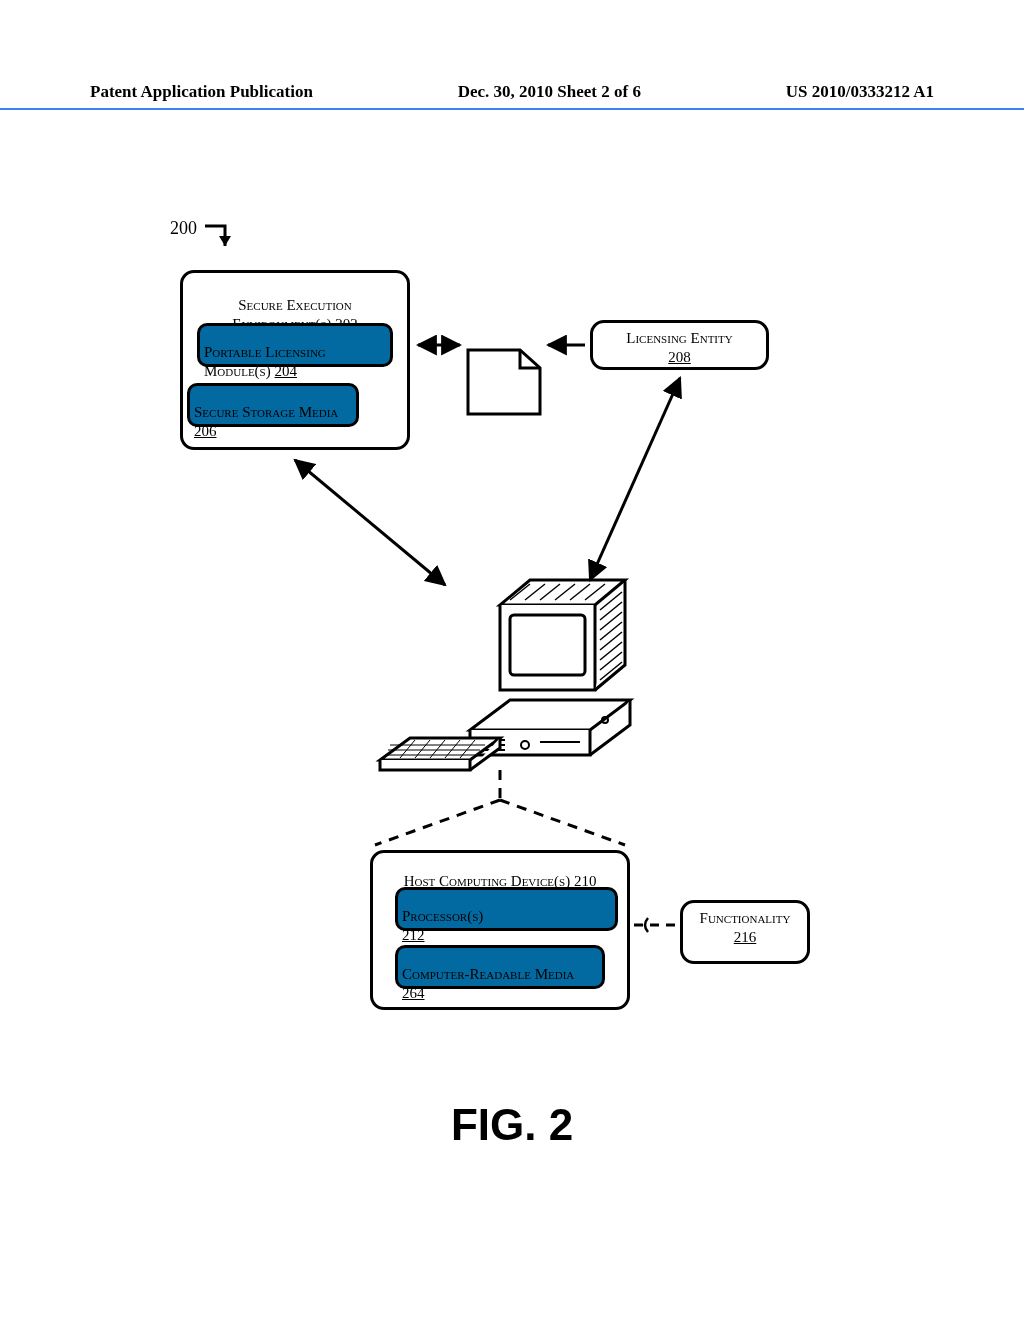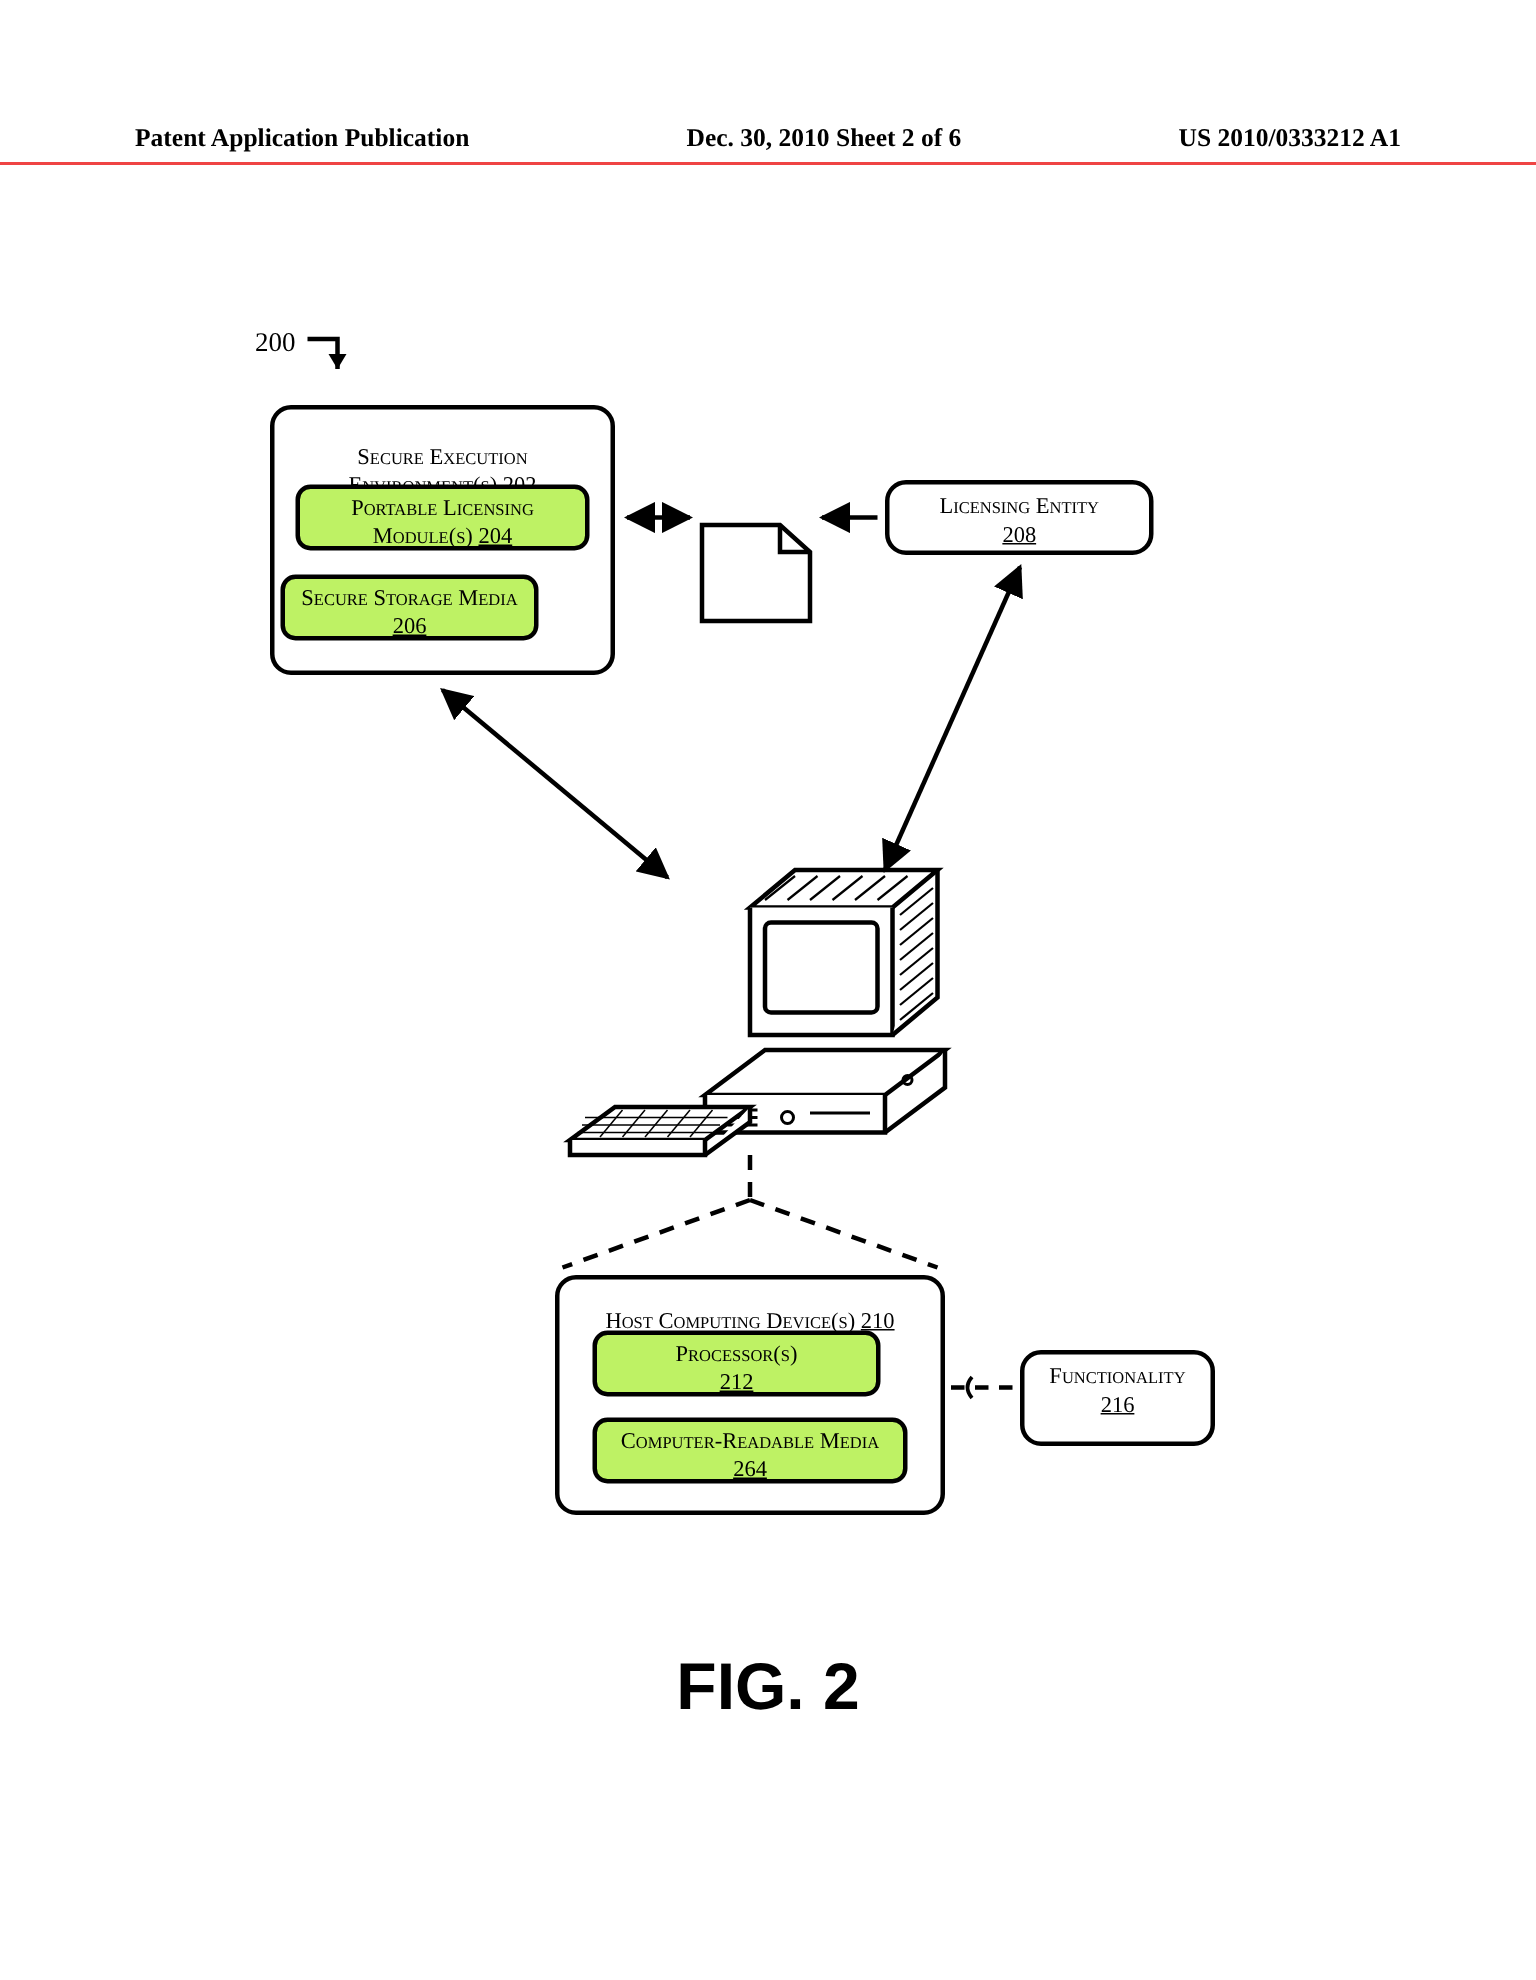--- a/index.html
+++ b/index.html
@@ -9,21 +9,21 @@
     background: #fff;
     font-family: "Times New Roman", serif;
     position: relative;
     color: #000;
   }
   .header {
     position: absolute;
     top: 82px;
     left: 0;
     right: 0;
-    border-bottom: 2px solid #ef4444;
+    border-bottom: 2px solid #3b82f6;
     padding: 0 90px 6px 90px;
     display: flex;
     justify-content: space-between;
     font-size: 17px;
     font-weight: bold;
   }
   .diagram {
     position: absolute;
     left: 0;
     top: 0;
@@ -38,26 +38,26 @@
     font-variant: small-caps;
     font-size: 15px;
     line-height: 1.25;
     padding: 6px 6px;
     background: #fff;
   }
   .innerbox {
     position: absolute;
     border: 3px solid #000;
     border-radius: 10px;
-    text-align: center;
+    text-align: left;
     font-variant: small-caps;
     font-size: 15px;
     line-height: 1.25;
-    padding: 4px 4px;
-    background: #bef264;
+    padding: 17px 4px;
+    background: #0369a1;
   }
   .ref { text-decoration: underline; font-variant: normal; }
   .figlabel {
     position: absolute;
     font-size: 44px;
     font-weight: bold;
     font-family: Arial, sans-serif;
     left: 0; right: 0;
     text-align: center;
   }
@@ -118,21 +118,21 @@
   <div class="doclabel" style="left:470px; top:372px; width:70px;">
     <span>License</span><br>
     <span>Data</span>
   </div>
 
   <div class="box" style="left:370px; top:850px; width:260px; height:160px;">
     <div style="margin-top:13px;">
       <span>Host Computing Device(s)</span>
       <span class="ref">210</span>
     </div>
-    <div class="innerbox" style="left:22px; top:34px; width:192px; height:44px;">
+    <div class="innerbox" style="left:22px; top:34px; width:223px; height:44px;">
       <span>Processor(s)</span><br>
       <span class="ref">212</span>
     </div>
     <div class="innerbox" style="left:22px; top:92px; width:210px; height:44px;">
       <span>Computer-Readable Media</span><br>
       <span class="ref">264</span>
     </div>
   </div>
 
   <div class="box" style="left:680px; top:900px; width:130px; height:64px;">

